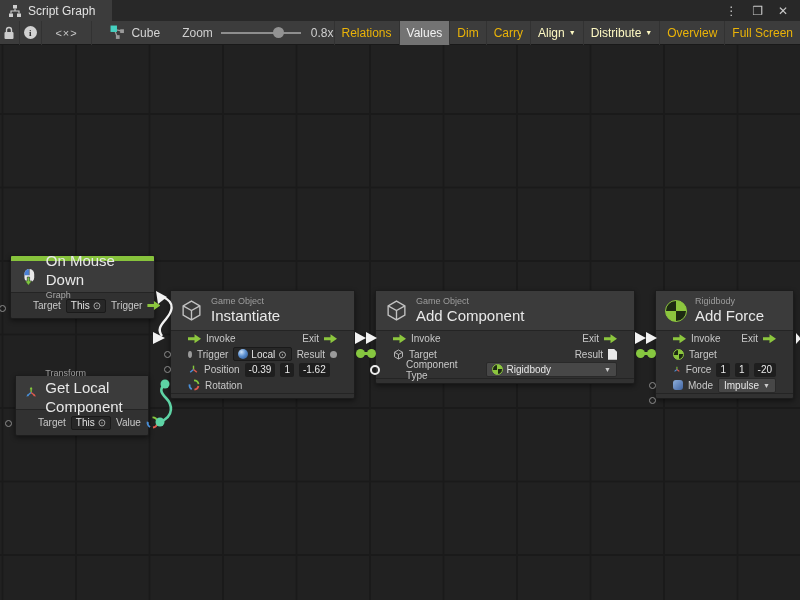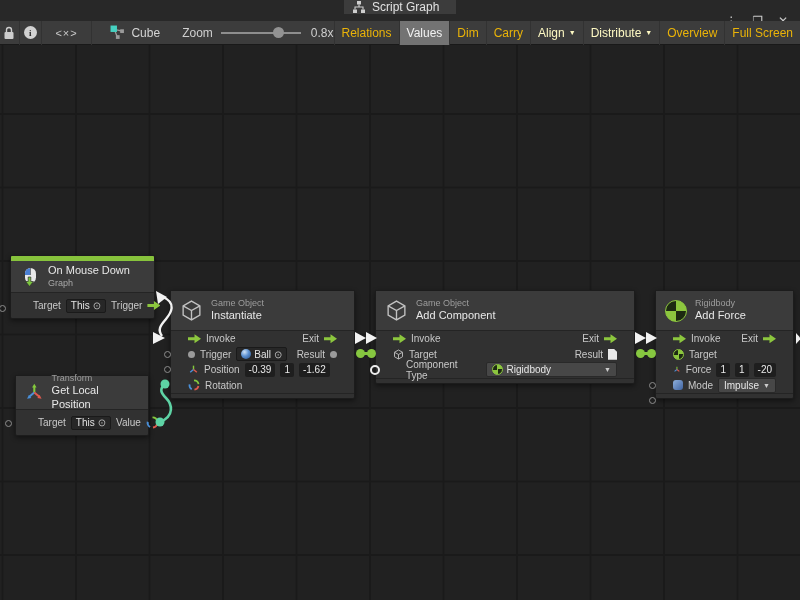--- a/index.html
+++ b/index.html
@@ -2,21 +2,21 @@
 <html><head>
 <meta charset="utf-8">
 <style>
   * { margin:0; padding:0; box-sizing:border-box; }
   html,body { width:800px; height:600px; overflow:hidden; background:#212121;
     font-family:"Liberation Sans", sans-serif; -webkit-font-smoothing:antialiased; }
   #app { position:relative; width:800px; height:600px; background:#212121; }
 
   
   .titlebar { position:absolute; left:0; top:0; width:800px; height:21px; background:#282828;
-    display:flex; align-items:center;flex-direction:column; }
+    display:flex; align-items:center; }
   .tab { width:112px; height:21px; background:#3c3c3c; display:flex; align-items:center; gap:6px;
     padding:0 8px; color:#e2e2e2; font-size:12px; }
   .win-controls { margin-left:auto; display:flex; align-items:center; gap:15px; padding-right:12px;
     color:#c9c9c9; font-size:12px; }
   .win-controls span { cursor:default; }
 
   
   .toolbar { position:absolute; left:0; top:21px; width:800px; height:24px; background:#3c3c3c;
     display:flex; align-items:center; font-size:12px; color:#d4d4d4; border-bottom:1px solid #191919; }
   .tseg { height:24px; display:flex; align-items:center; justify-content:center; border-right:1px solid #323232; }
@@ -46,21 +46,21 @@
 
   
   .node { position:absolute; background:#313131; border:1px solid #1c1c1c; border-radius:2px;
     box-shadow:0 2px 5px rgba(0,0,0,.45); z-index:2; }
   .accentbar { height:5px; background:#87c33c; border-radius:1px 1px 0 0; }
   .nhead { background:#3b3b3b; display:flex; align-items:center; gap:8px; padding:0 9px;
     border-bottom:1px solid #242424; }
   .nhead.h40 { height:40px; } .nhead.h32 { height:32px; } .nhead.h34 { height:34px; }
   .ntitles { display:flex; flex-direction:column; line-height:1.25; }
   .ncat { font-size:9px; color:#9d9d9d; }
-  .ntitle { font-size:11px; color:#e8e8e8; }
+  .ntitle { font-size:15px; color:#e8e8e8; }
   .nsub { font-size:9px; color:#a8a8a8; }
   .nbody { position:relative; }
   .nrow { display:flex; align-items:center; gap:5px; padding:0 17px; font-size:10px; color:#c9c9c9; }
   .nrow.h15 { height:15.5px; } .nrow.h25 { height:25px; }
   .rright { margin-left:auto; display:flex; align-items:center; gap:5px; }
   .nfoot { height:5px; border-top:1px solid #242424; }
 
   
   .arrow-green { display:inline-block; width:13px; height:9px; background:#8cc63e;
     clip-path:polygon(0 33%,50% 33%,50% 0,100% 50%,50% 100%,50% 67%,0 67%); }
@@ -226,21 +226,21 @@
         <svg width="19" height="19" viewBox="0 0 20 20">
           <line x1="10" y1="10" x2="10" y2="3" stroke="#84c93d" stroke-width="2.2"></line>
           <polygon points="10,0.5 7.6,4.5 12.4,4.5" fill="#84c93d"></polygon>
           <line x1="10" y1="10" x2="4.5" y2="14.5" stroke="#4a90d9" stroke-width="2.2"></line>
           <polygon points="2.2,16.7 6.8,15.8 4.2,12.8" fill="#4a90d9"></polygon>
           <line x1="10" y1="10" x2="15.5" y2="14.5" stroke="#e05a4e" stroke-width="2.2"></line>
           <polygon points="17.8,16.7 13.2,15.8 15.8,12.8" fill="#e05a4e"></polygon>
         </svg>
         <div class="ntitles">
           <span class="ncat">Transform</span>
-          <span class="ntitle">Get Local Position</span>
+          <span class="ntitle">Get Local Component</span>
         </div>
       </div>
       <div class="nbody">
         <div class="nrow h25">
           <svg width="11" height="11" viewBox="0 0 20 20">
             <line x1="10" y1="10" x2="10" y2="3" stroke="#84c93d" stroke-width="2.6"></line>
             <line x1="10" y1="10" x2="4" y2="15" stroke="#4a90d9" stroke-width="2.6"></line>
             <line x1="10" y1="10" x2="16" y2="15" stroke="#e05a4e" stroke-width="2.6"></line>
           </svg>
           <span>Target</span>
@@ -280,21 +280,21 @@
           <span class="rright">
             <span>Exit</span>
             <span class="arrow-green"></span>
           </span>
         </div>
         <div class="nrow h15">
           <span class="dot-gray"></span>
           <span>Trigger</span>
           <span class="chip">
             <span class="ball"></span>
-            <span>Ball</span>
+            <span>Local</span>
             <span class="picker">⊙</span>
           </span>
           <span class="rright">
             <span>Result</span>
             <span class="dot-gray"></span>
           </span>
         </div>
         <div class="nrow h15">
           <svg width="11" height="11" viewBox="0 0 20 20">
             <line x1="10" y1="10" x2="10" y2="3" stroke="#84c93d" stroke-width="2.6"></line>

